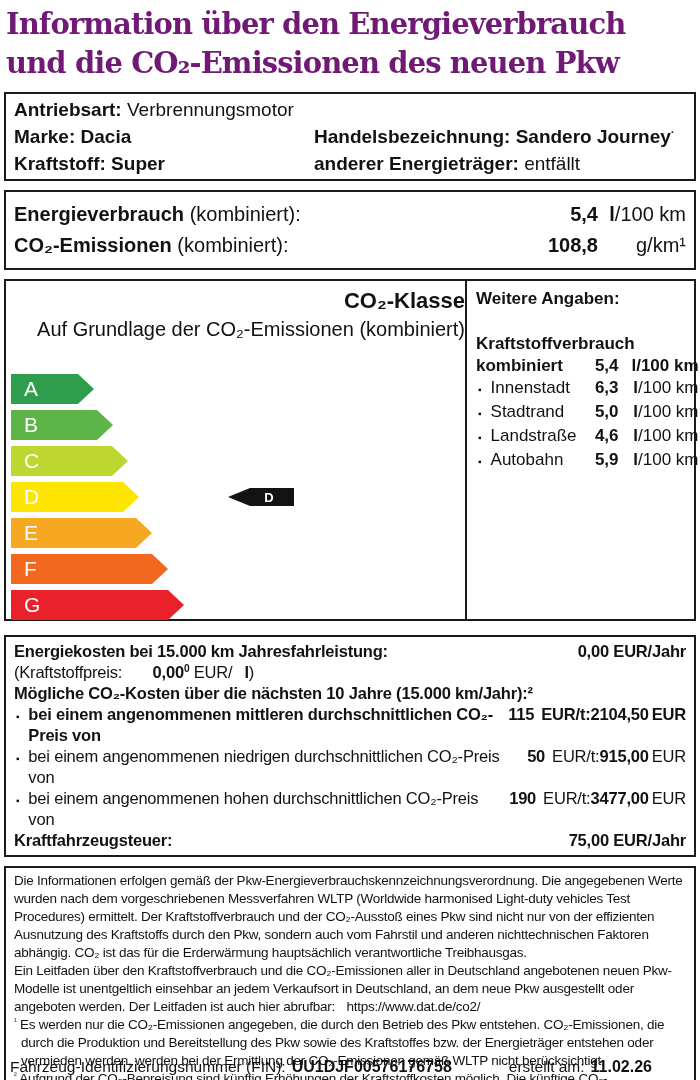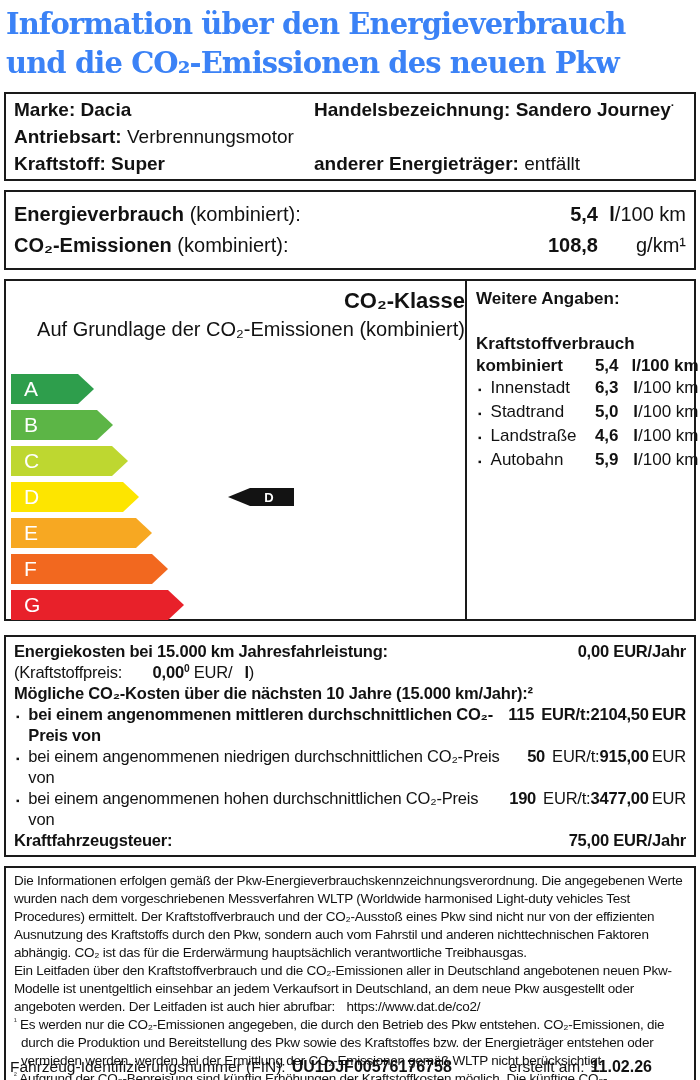--- a/index.html
+++ b/index.html
@@ -6,21 +6,21 @@
   body{
     width:700px;height:1080px;background:#ffffff;color:#121212;
     font-family:"Liberation Sans","DejaVu Sans",sans-serif;
     position:relative;overflow:hidden;
   }
   .page{padding:0 4px;}
   
   .title{
     font-family:"DejaVu Serif",serif;font-weight:bold;
     font-size:29px;line-height:39px;letter-spacing:-0.9px;
-    margin:5px 2px 9px 2px;color:#3b82f6;
+    margin:5px 2px 9px 2px;color:#701a75;
   }
   
   .box{border:2px solid #1a1a1a;margin-bottom:9px;background:#fff;box-sizing:border-box;}
   .b{font-weight:bold;}
   .r{font-weight:normal;}
   sup{font-size:62%;line-height:0;}
   
   .box1{padding:2px 8px;font-size:19px;line-height:27px;}
   .box1 .row{display:flex;}
   .box1 .cell-l{width:300px;flex:0 0 300px;}
@@ -80,33 +80,33 @@
 
 <div class="page">
 
   <div class="title">
     <div>Information über den Energieverbrauch</div>
     <div>und die CO₂-Emissionen des neuen Pkw</div>
   </div>
 
   <div class="box box1">
     <div class="row">
+      <div>
+        <span class="lbl">Antriebsart:</span>
+        <span class="r">Verbrennungsmotor</span>
+      </div>
+    </div>
+    <div class="row">
       <div class="cell-l">
         <span class="lbl">Marke:</span>
         <span class="b">Dacia</span>
       </div>
       <div>
         <span class="lbl">Handelsbezeichnung:</span>
         <span class="b">Sandero Journey</span><sup class="b">·</sup>
-      </div>
-    </div>
-    <div class="row">
-      <div>
-        <span class="lbl">Antriebsart:</span>
-        <span class="r">Verbrennungsmotor</span>
       </div>
     </div>
     <div class="row">
       <div class="cell-l">
         <span class="lbl">Kraftstoff:</span>
         <span class="b">Super</span>
       </div>
       <div>
         <span class="lbl">anderer Energieträger:</span>
         <span class="r">entfällt</span>

